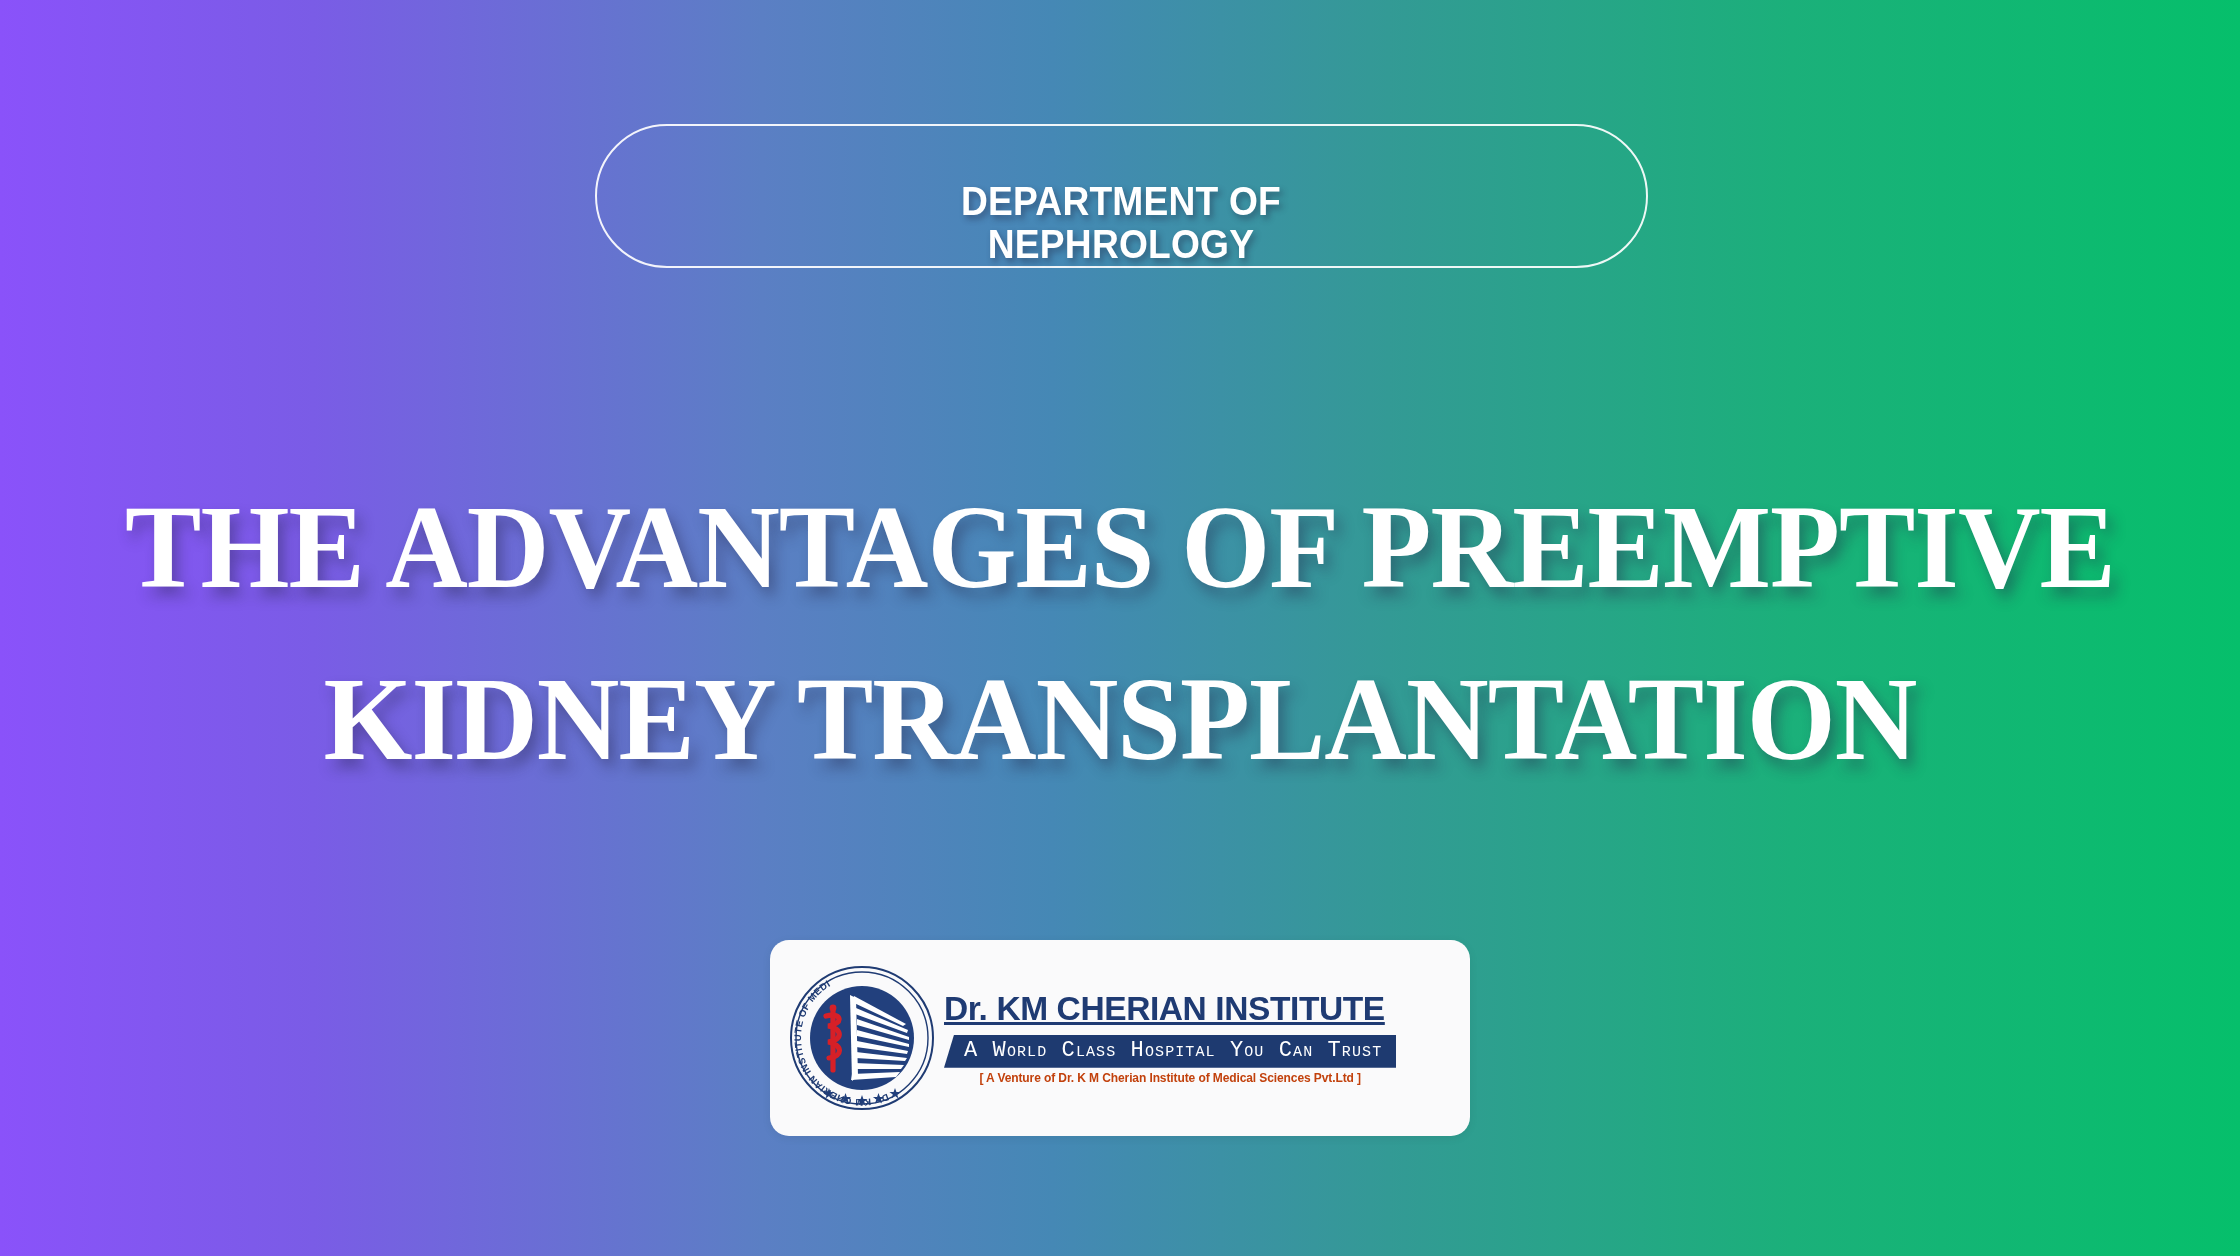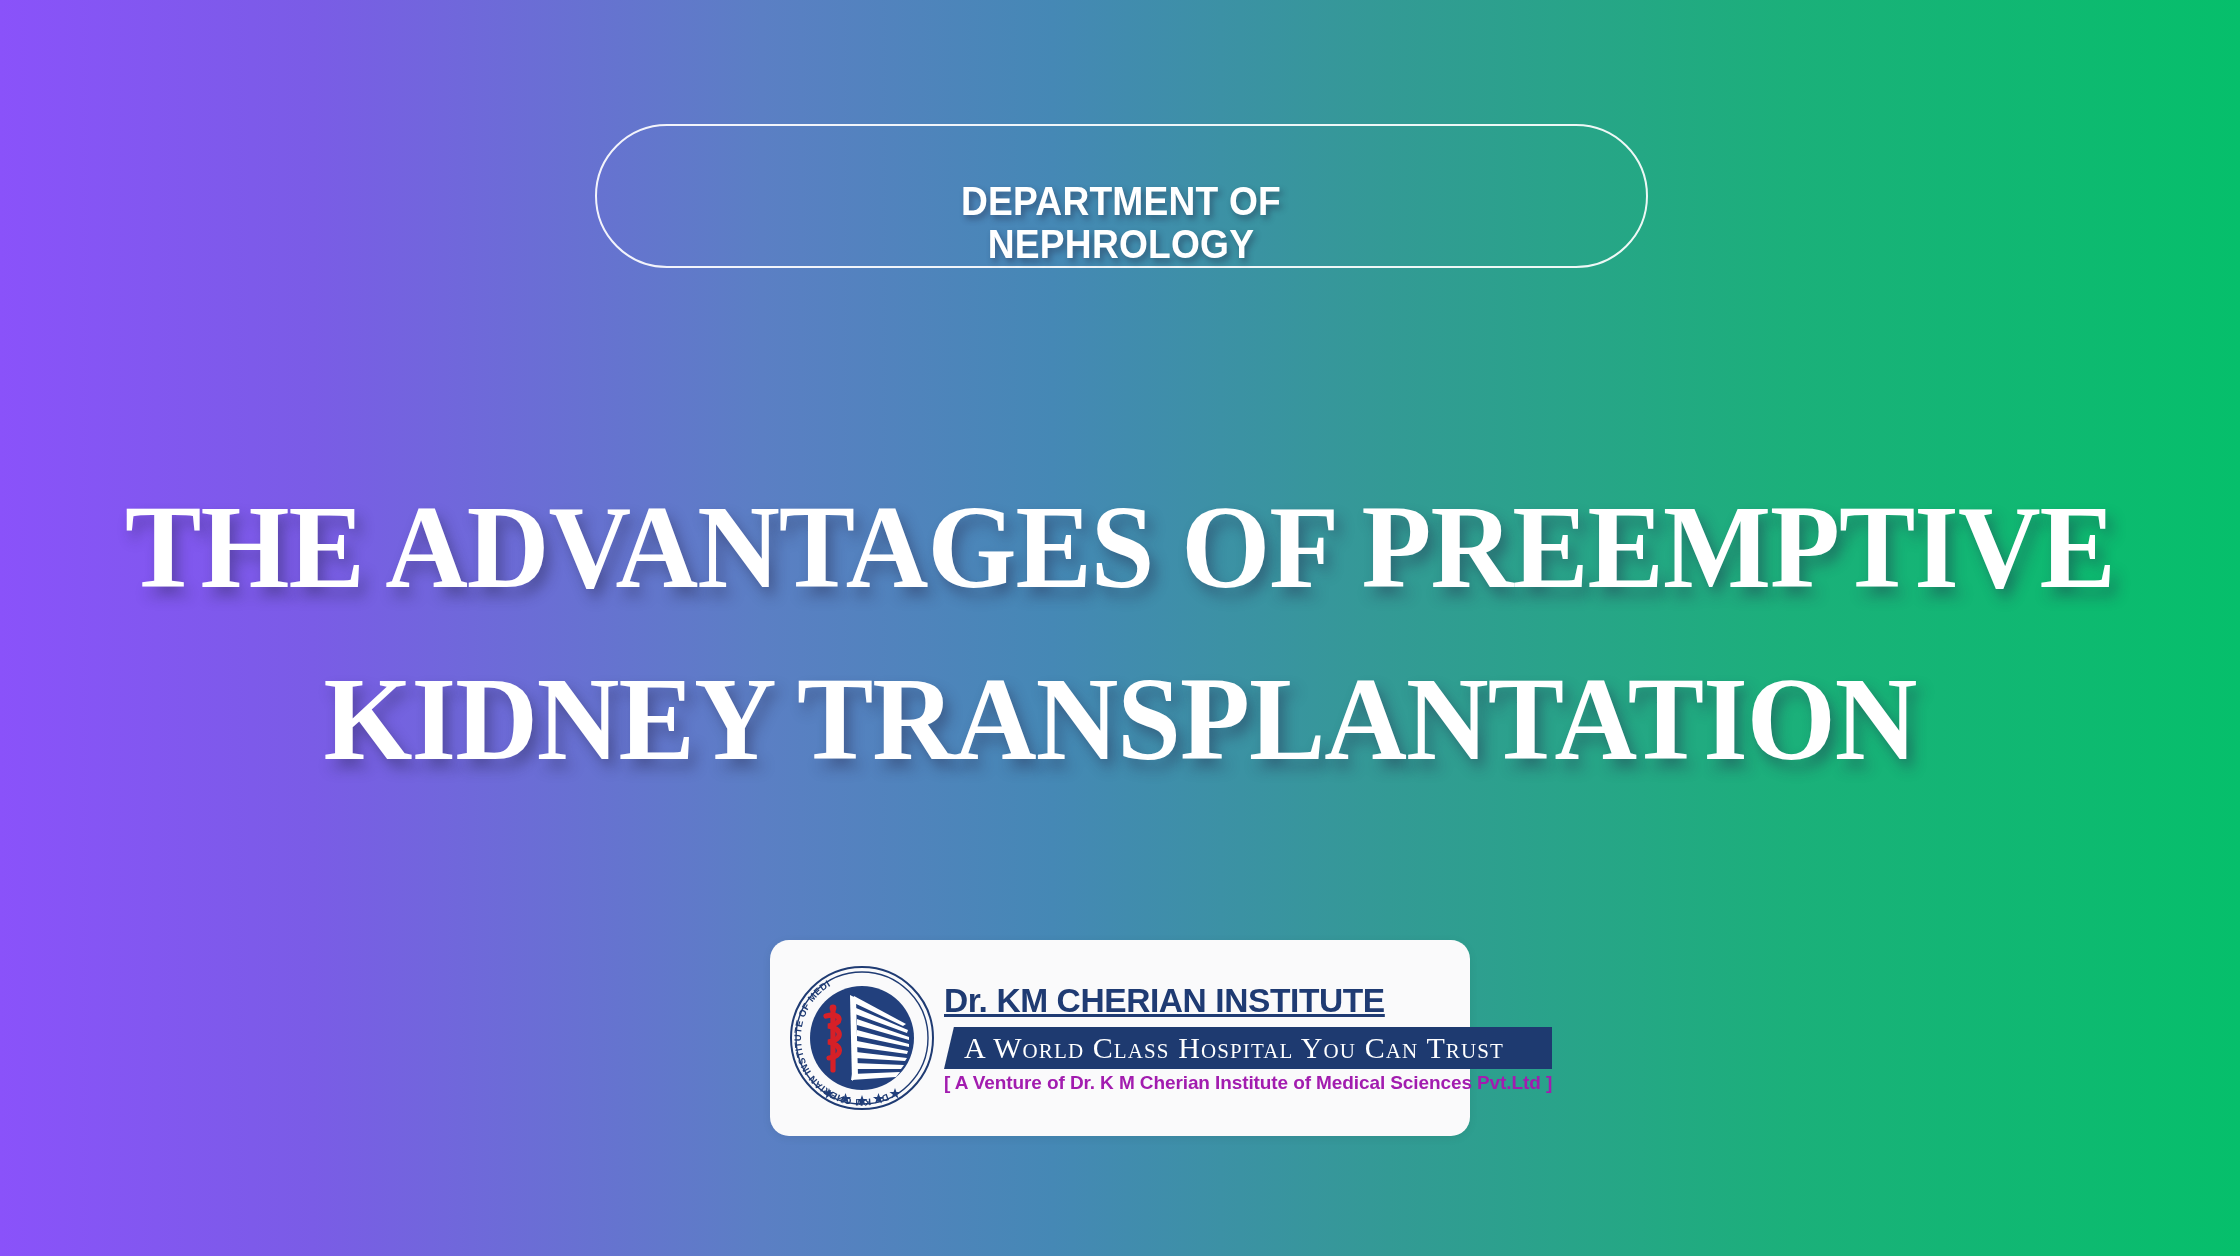--- a/index.html
+++ b/index.html
@@ -128,35 +128,35 @@
 
   .tagline-wrap {
     margin-top: 7px;
     position: relative;
     display: inline-block;
   }
   .tagline-bar {
     position: relative;
     background: #1e3a70;
     color: #ffffff;
-    font-family: Liberation Serif, serif;
-    font-size: 30px;
+    font-family: Liberation Mono, monospace;
+    font-size: 22px;
     font-variant: small-caps;
     letter-spacing: 1.1px;
     padding: 3px 14px 4px 20px;
     line-height: 1.18;
     clip-path: polygon(10px 0, 100% 0, 100% 100%, 0 100%);
     white-space: nowrap;
   }
   .tagline-sub {
     margin-top: 3px;
-    color: #a21caf;
-    font-family: "Liberation Sans", sans-serif;
-    font-weight: 700;
-    font-size: 19px;
+    color: #c2410c;
+    font-family: "Liberation Sans", sans-serif;
+    font-weight: 700;
+    font-size: 12px;
     letter-spacing: -0.1px;
     white-space: nowrap;
     text-align: center;
   }
 
   
   #bottom-strip {
     position: absolute;
     left: 0;
     top: 1256px;

